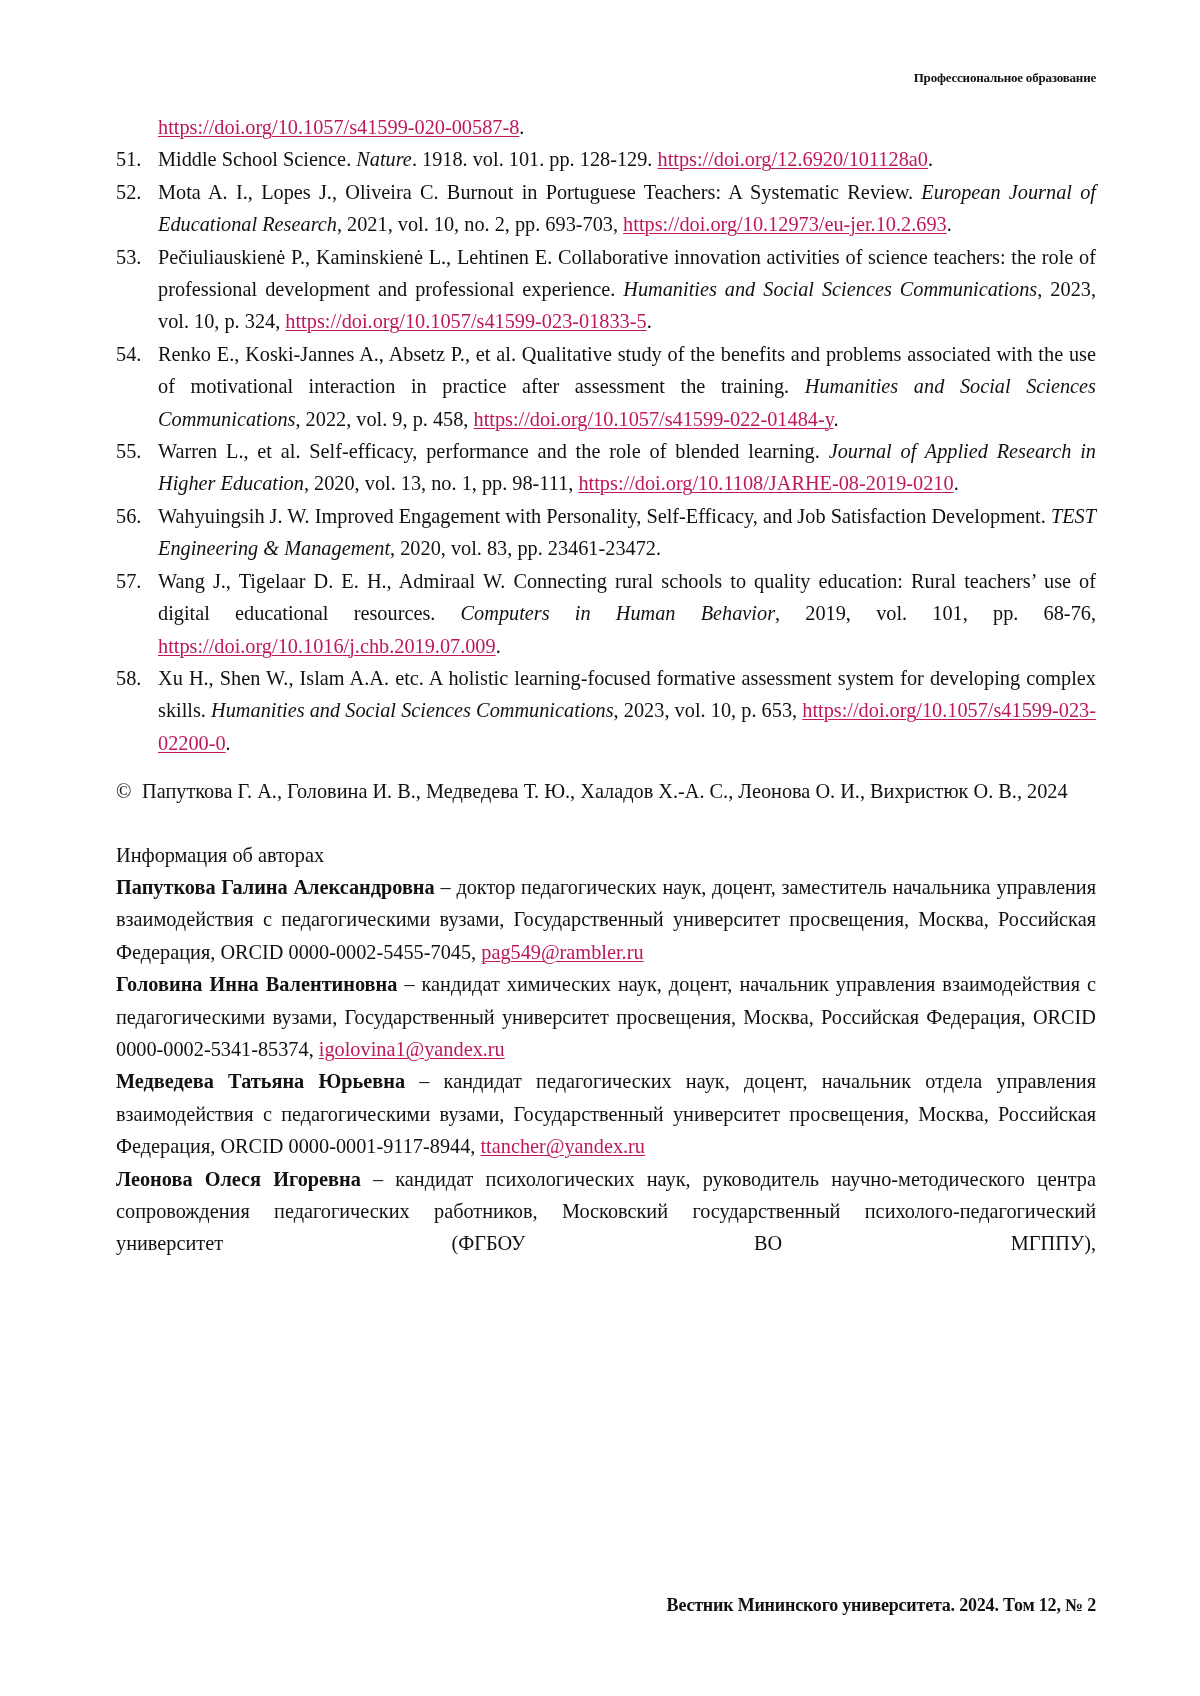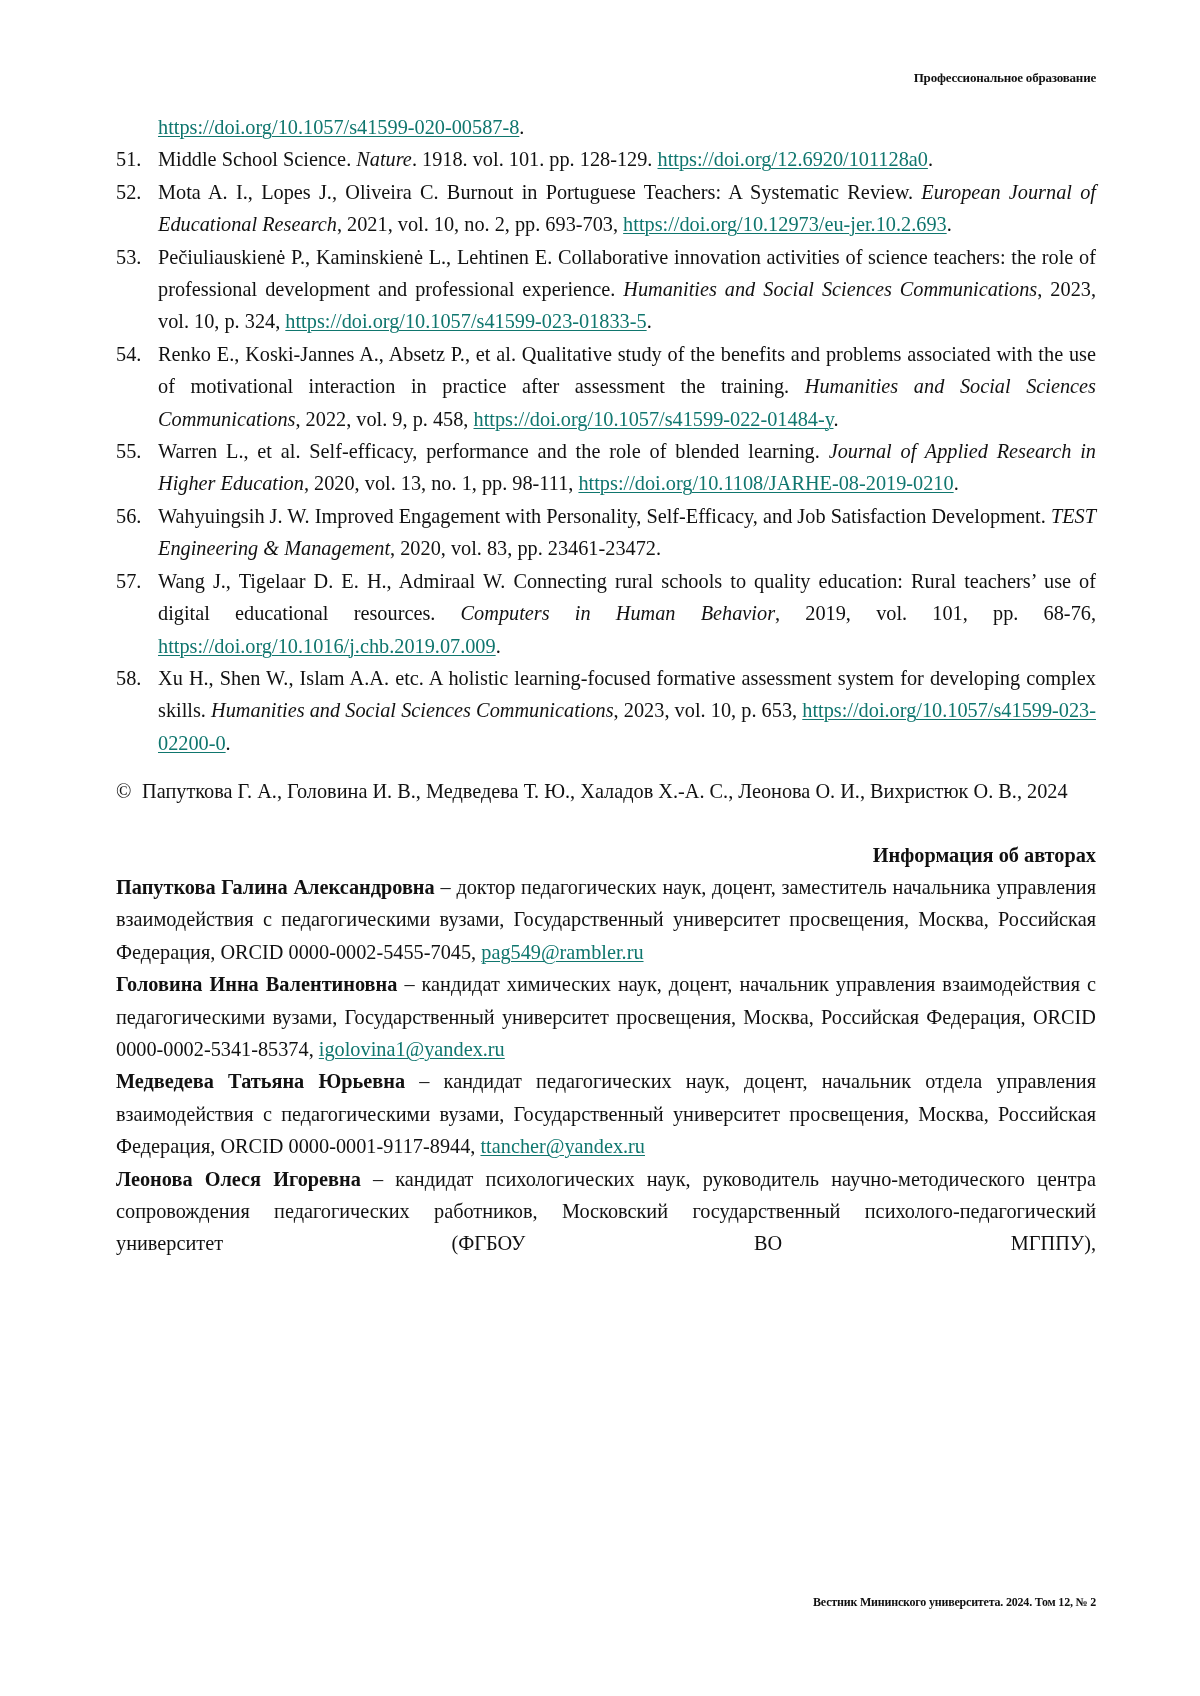--- a/index.html
+++ b/index.html
@@ -7,41 +7,41 @@
     width: 1200px; height: 1696px; position: relative; overflow: hidden;
     font-family: "Liberation Serif", "DejaVu Serif", serif;
     color: #111111;
   }
   .running-head {
     position: absolute; top: 70px; right: 104px;
     font-size: 13px; font-weight: bold; letter-spacing: -0.2px;
   }
   .footer {
     position: absolute; top: 1595px; right: 104px;
-    font-size: 12px; font-weight: bold; letter-spacing: -0.2px;
+    font-size: 18px; font-weight: bold; letter-spacing: -0.2px;
   }
   .content {
     position: absolute; left: 116px; top: 111px; width: 980px;
     font-size: 20.3px; line-height: 32.4px;
   }
   .ref {
     display: flex; text-align: justify; text-align-last: left;
   }
   .ref .num { width: 42px; flex: 0 0 42px; text-align: left; }
   .ref .body { flex: 1; }
   .cont { padding-left: 42px; }
-  a { color: #0f766e; text-decoration: underline; text-decoration-thickness: 1.2px; text-underline-offset: 2px; }
+  a { color: #be185d; text-decoration: underline; text-decoration-thickness: 1.2px; text-underline-offset: 2px; }
   i { }
   .copyright {
     margin-top: 16px; display: flex; text-align: justify; text-align-last: left;
   }
   .copyright .sym { width: 26px; flex: 0 0 26px; }
   .copyright .body { flex: 1; }
   .authors-title {
-    margin-top: 31px; text-align: right; font-weight: bold;
+    margin-top: 31px; text-align: left; font-weight: normal;
   }
   .author { text-align: justify; text-align-last: left; }
   .author b { font-weight: bold; }
   .author.open { text-align-last: justify; }
 </style>
 </head>
 <body>
 
 <div class="running-head">Профессиональное образование</div>
 

